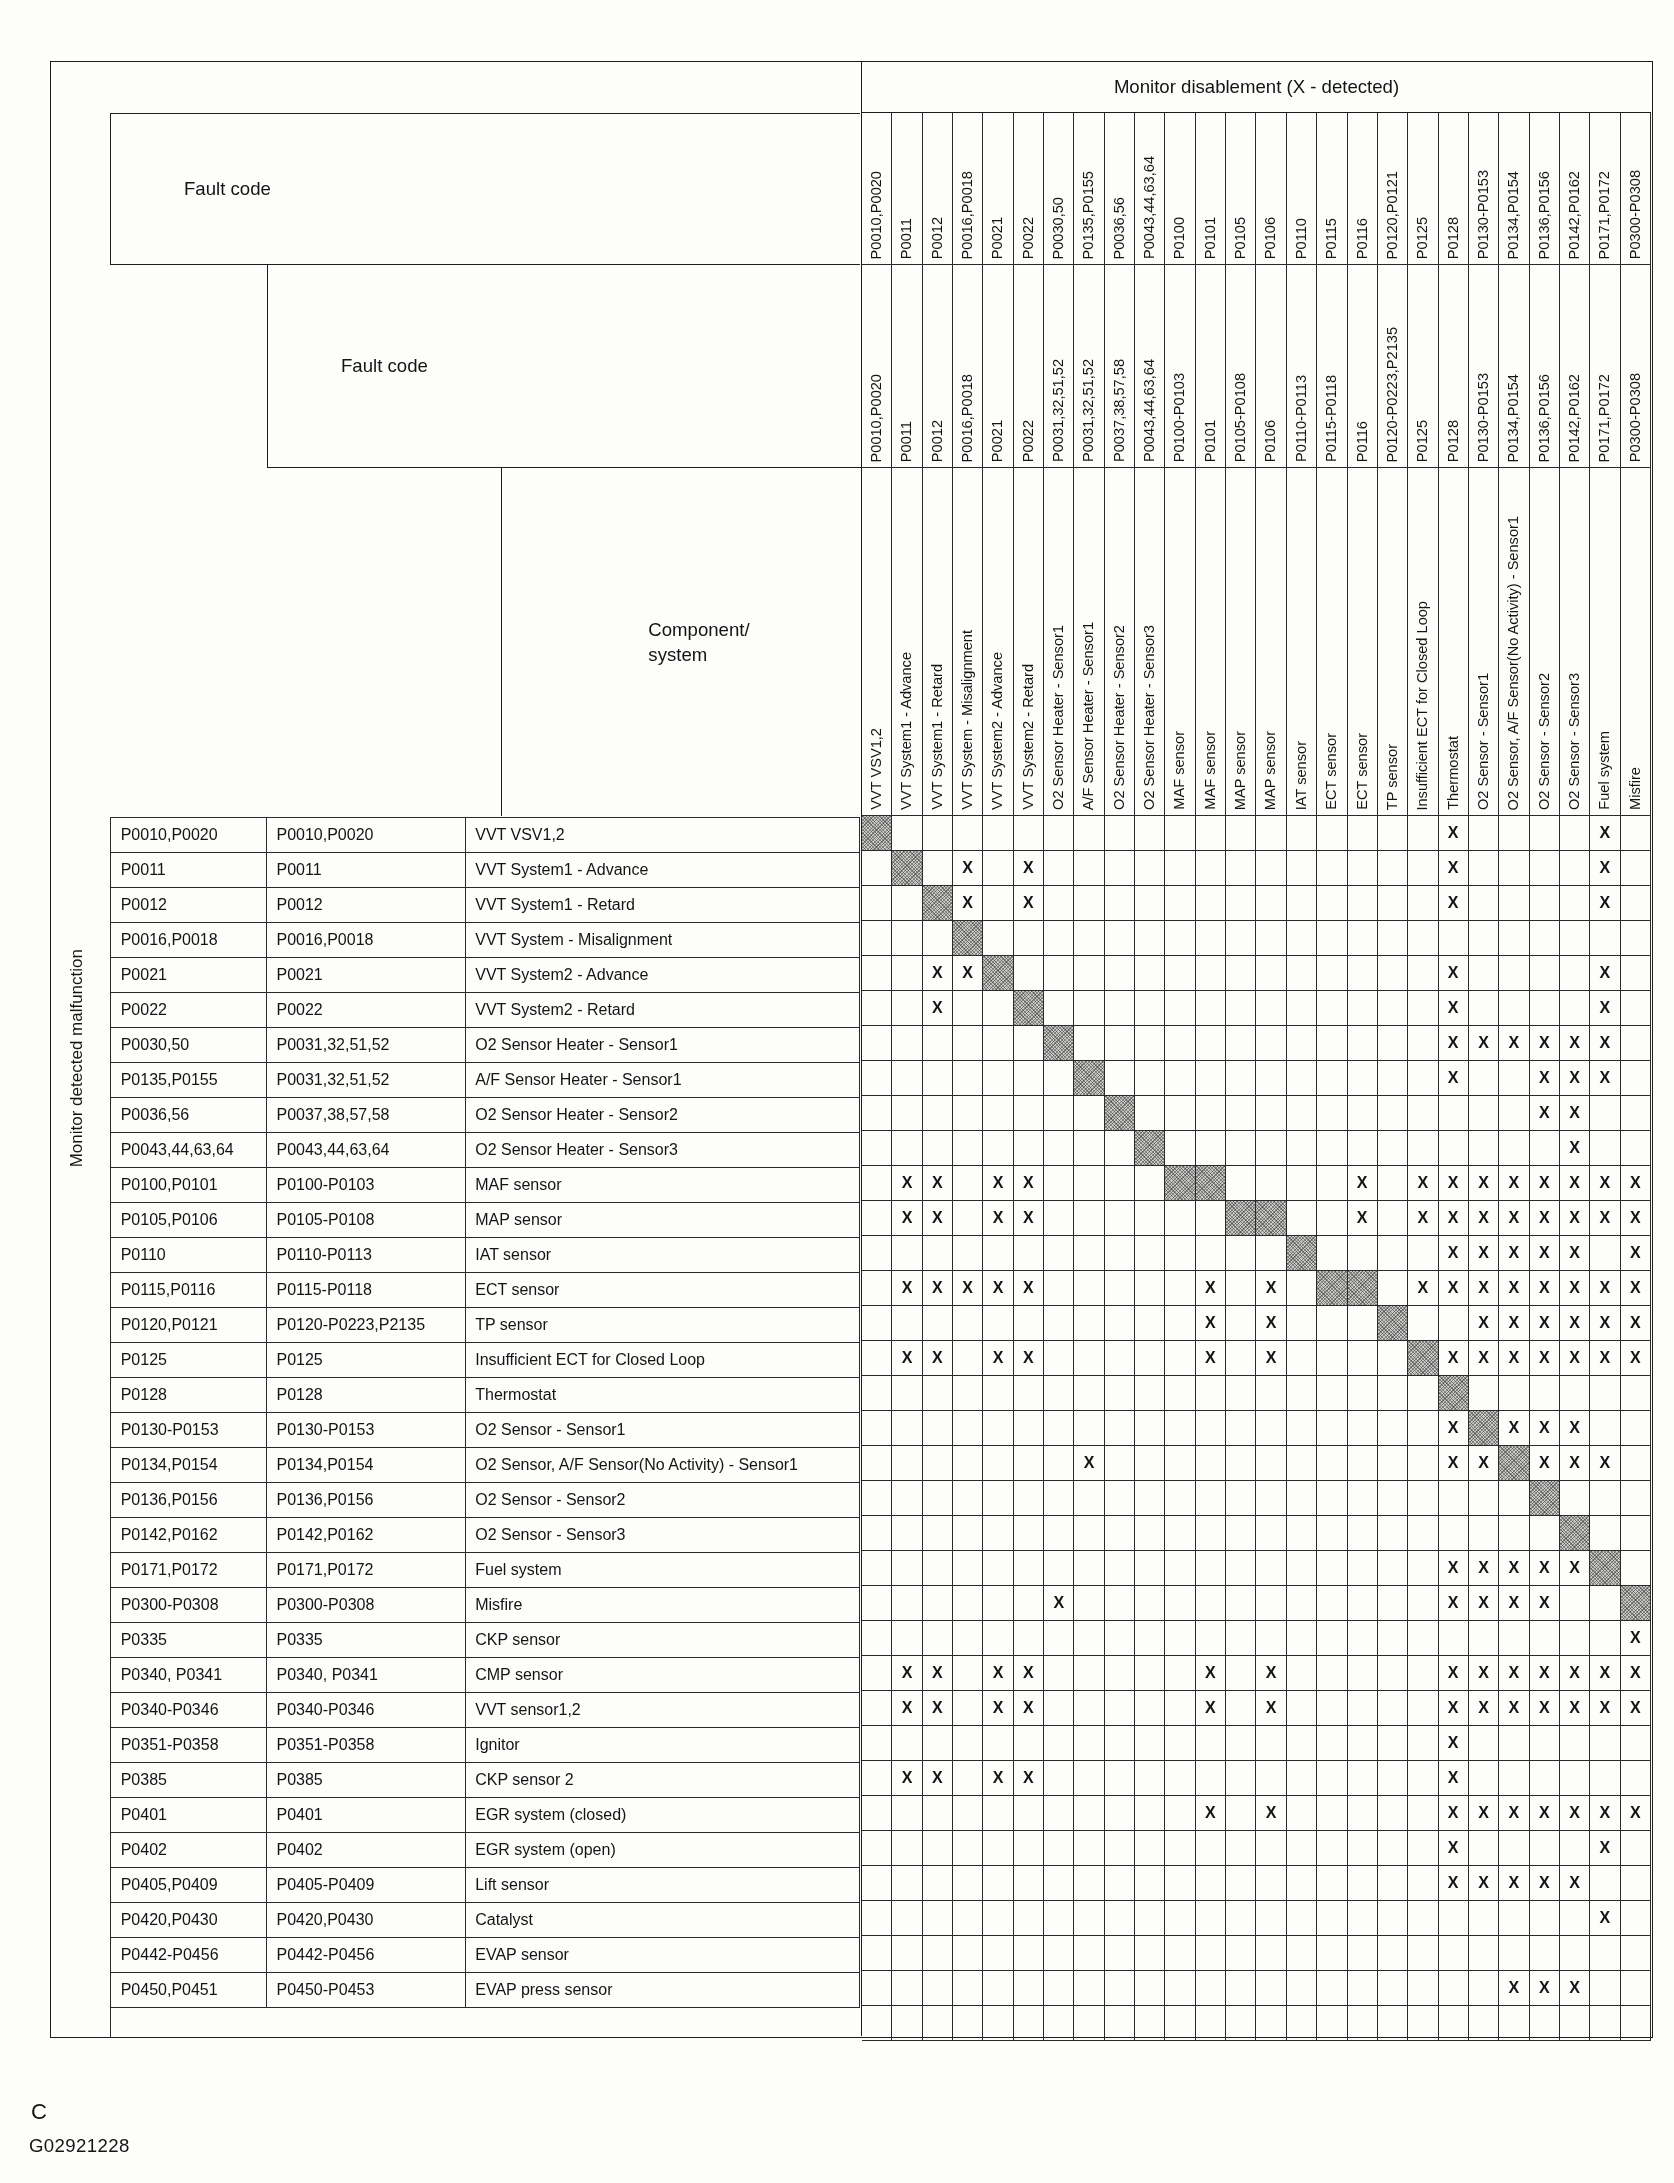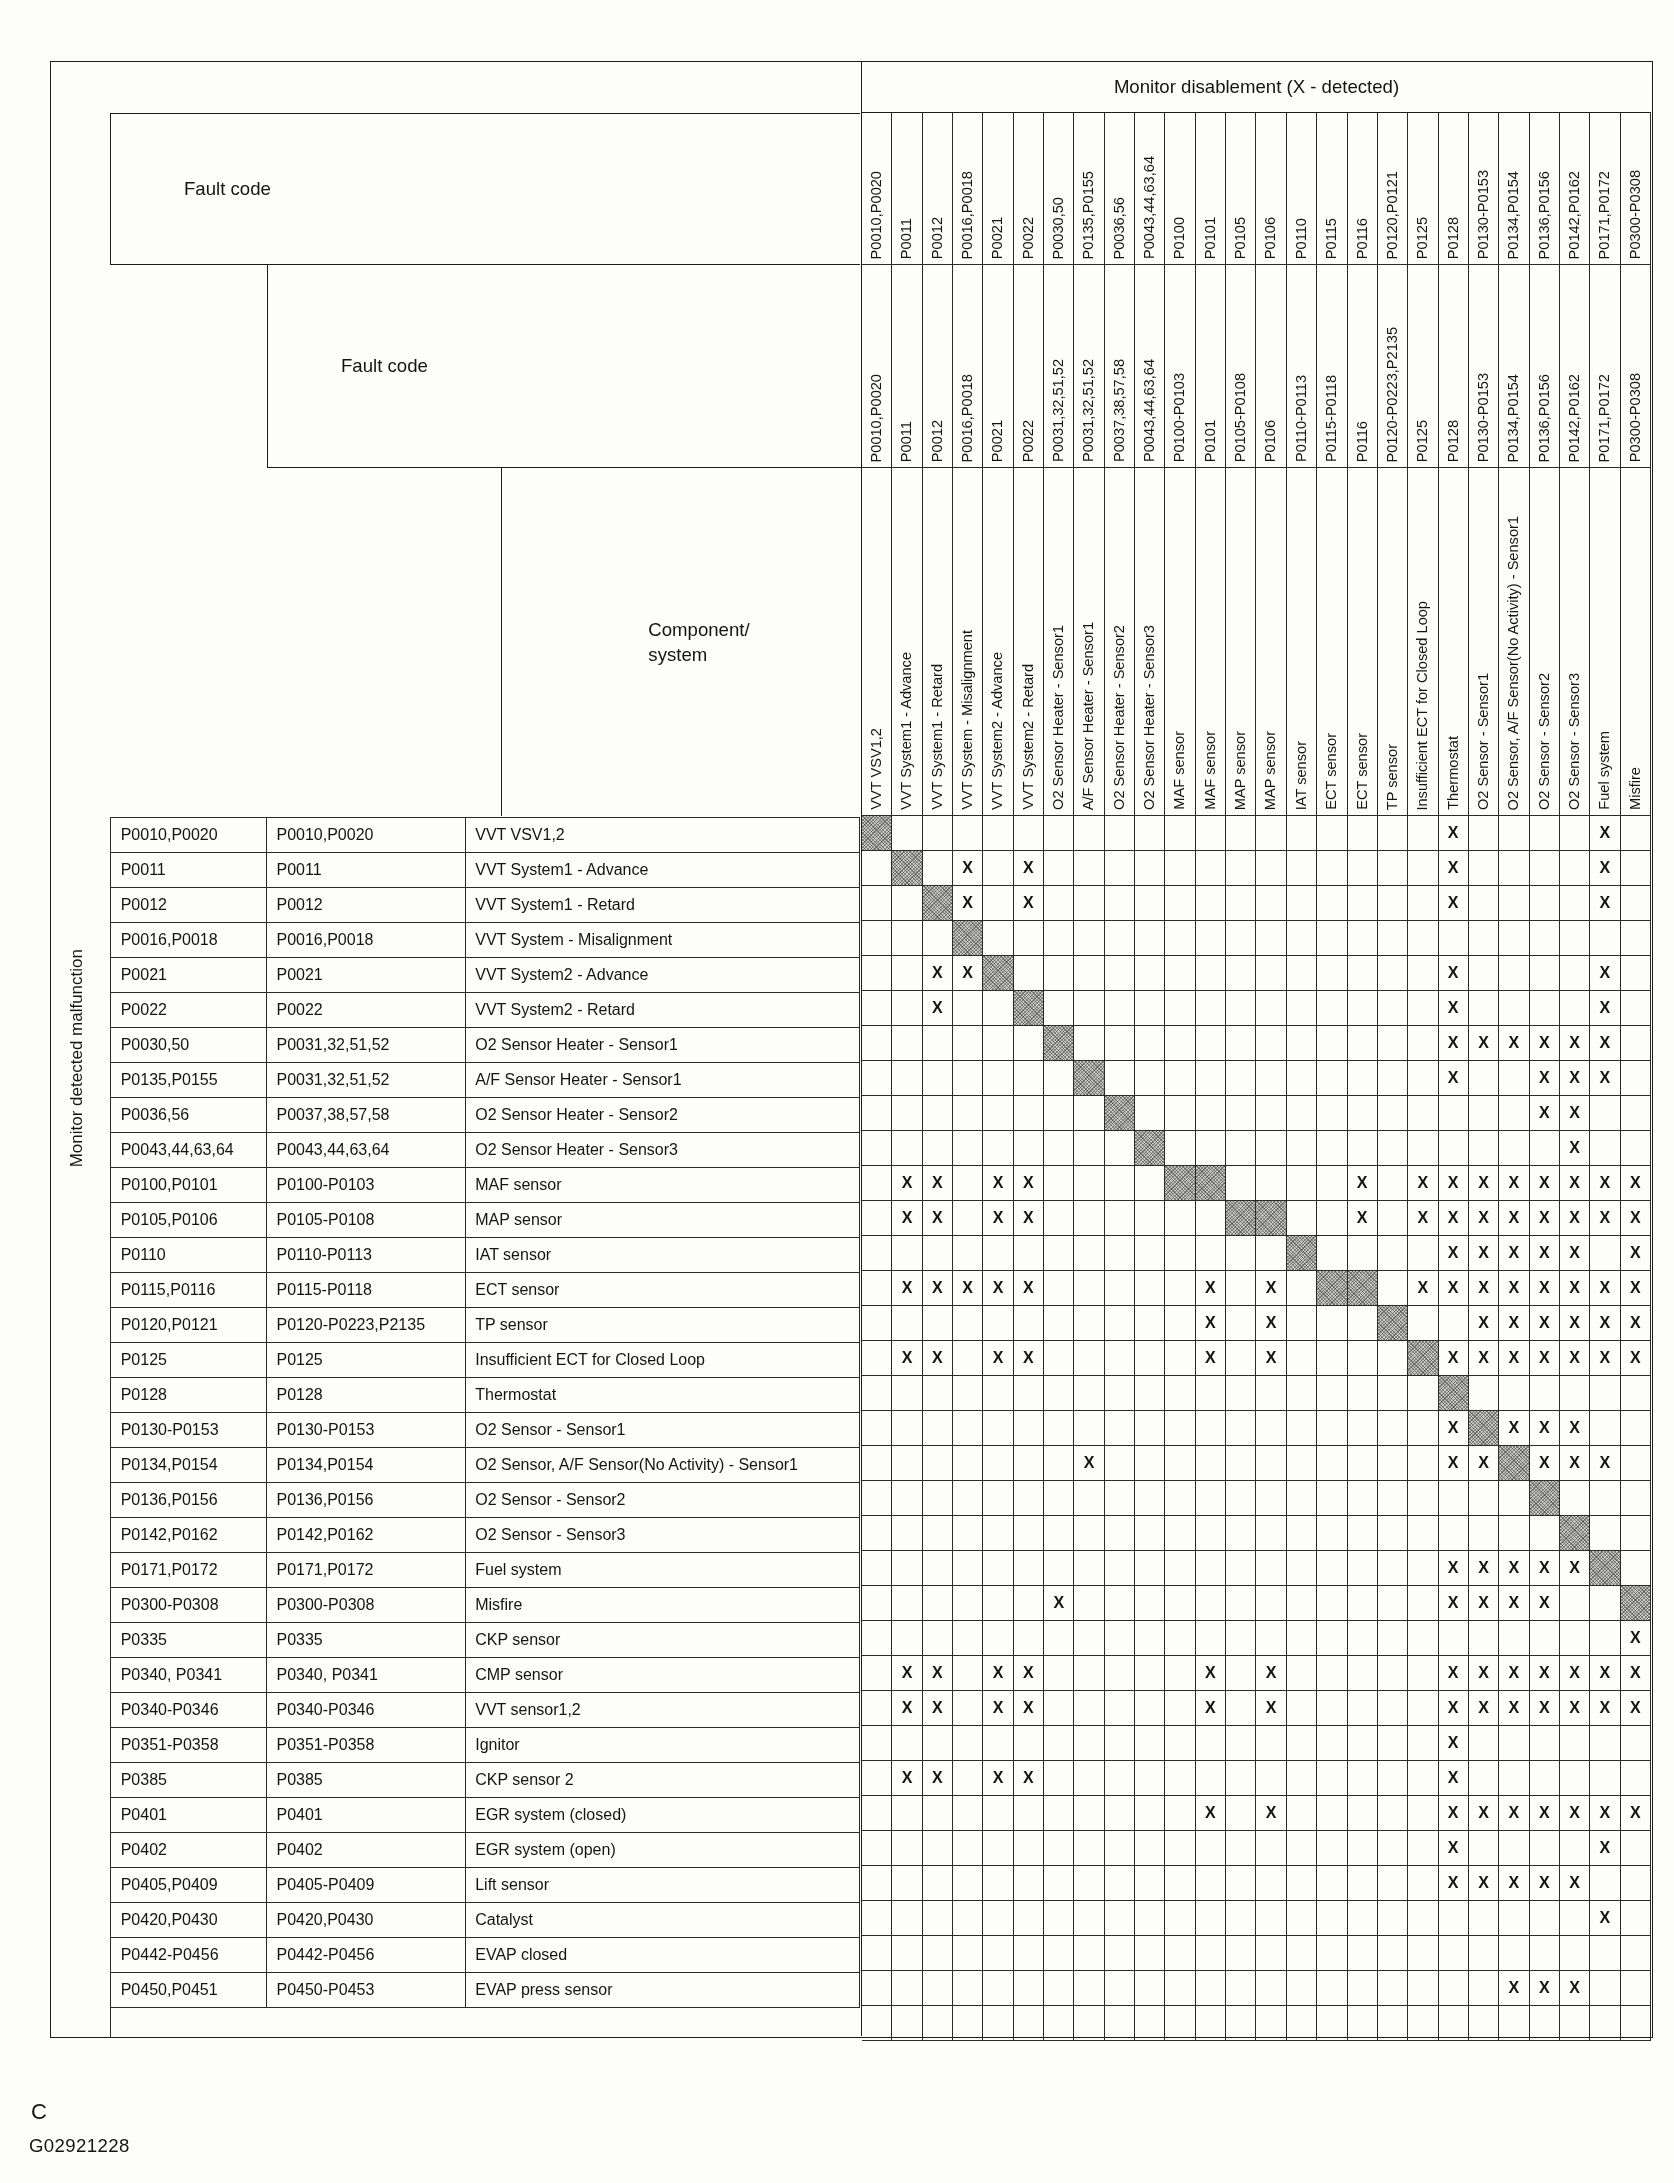--- a/index.html
+++ b/index.html
@@ -1472,21 +1472,21 @@
           <div class="lcell lc3">Lift sensor</div>
         </div>
         <div class="lrow">
           <div class="lcell lc1">P0420,P0430</div>
           <div class="lcell lc2">P0420,P0430</div>
           <div class="lcell lc3">Catalyst</div>
         </div>
         <div class="lrow">
           <div class="lcell lc1">P0442-P0456</div>
           <div class="lcell lc2">P0442-P0456</div>
-          <div class="lcell lc3">EVAP closed</div>
+          <div class="lcell lc3">EVAP sensor</div>
         </div>
         <div class="lrow">
           <div class="lcell lc1">P0450,P0451</div>
           <div class="lcell lc2">P0450-P0453</div>
           <div class="lcell lc3">EVAP press sensor</div>
         </div>
       </div>
 
   </div>
 

